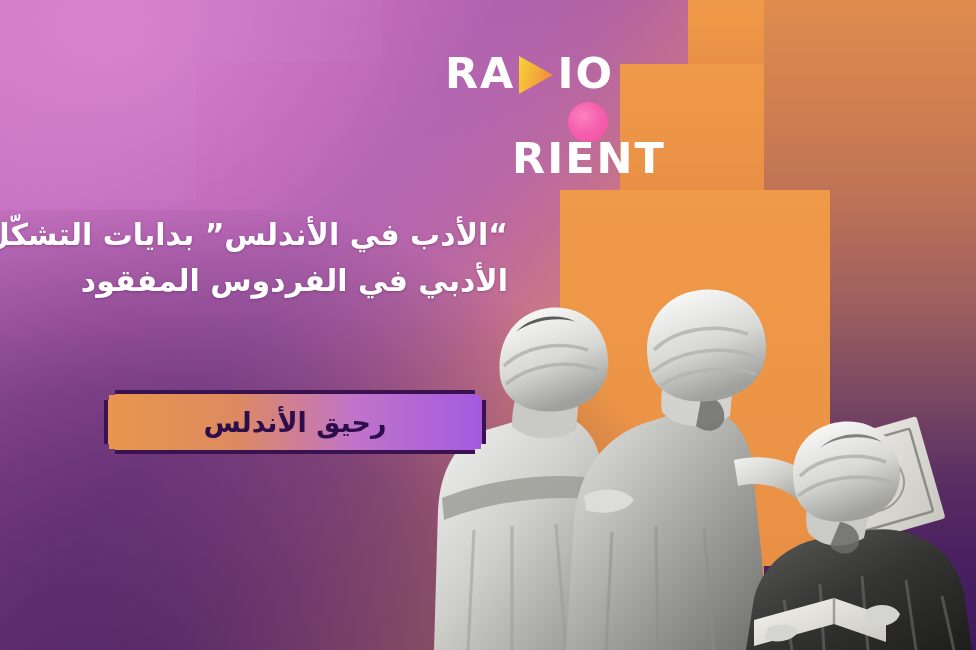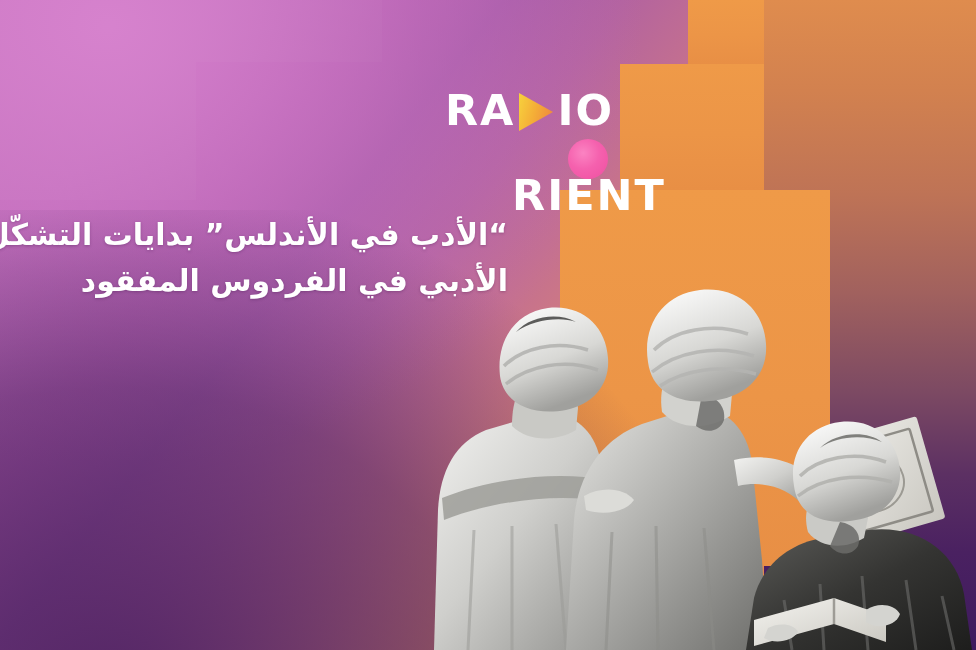--- a/index.html
+++ b/index.html
@@ -83,21 +83,21 @@
     position:absolute; right:0; bottom:0;
     width:560px; height:470px;
     pointer-events:none;
   }
 
   
   .logo{
     position:absolute; left:445px; top:52px;
     width:240px; height:92px;
   }
-  .logo-row{ position:relative; display:flex; align-items:center;margin-top:37px; }
+  .logo-row{ position:relative; display:flex; align-items:center; }
   .logo-word{
     color:#ffffff;
     font-weight:800;
     letter-spacing:2px;
     line-height:1;
   }
   .row1{ font-size:43px; }
   .play-wrap{
     position:relative; display:inline-block;
     width:38px; height:42px; margin:0 2px;
@@ -310,14 +310,17 @@
       <span class="glyph-dot"></span>
       <span class="logo-word row1">RIENT</span>
     </div>
   </div>
 
   <div class="headline">
     <div class="line">“الأدب في الأندلس” بدايات التشكّل</div>
     <div class="line">الأدبي في الفردوس المفقود</div>
   </div>
 
+  <div class="cta">
+    <span class="cta-label">رحيق الأندلس</span>
+  </div>
 
 </div>
 
 </body></html>

